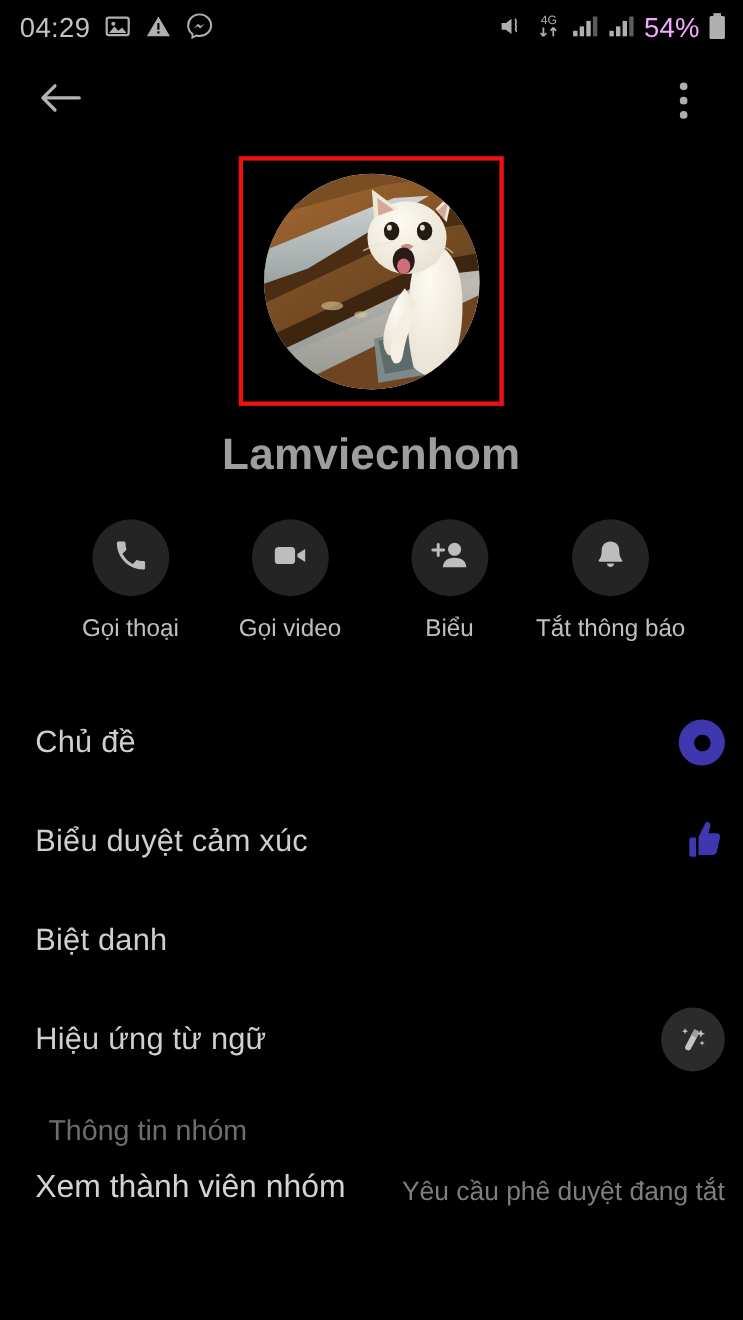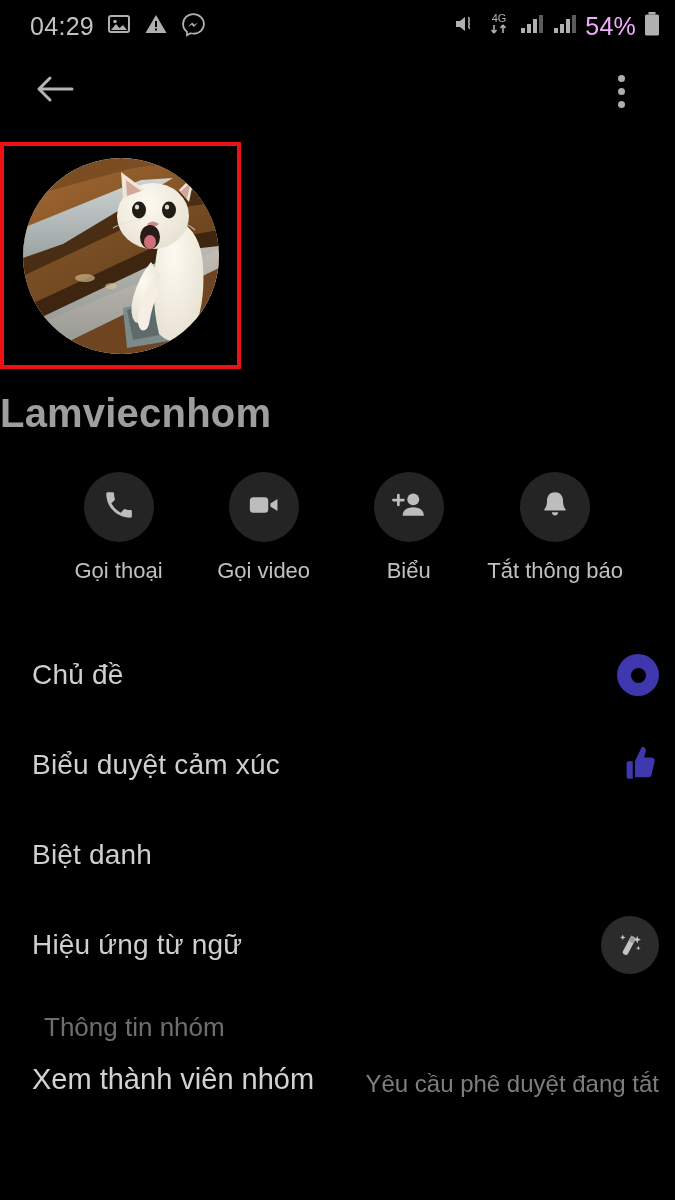--- a/index.html
+++ b/index.html
@@ -22,21 +22,21 @@
     position: relative;
     overflow: hidden;
   }
 
   
   .status-bar {
     height: 52px;
     display: flex;
     align-items: center;
     justify-content: space-between;
-    padding: 0 14px 0 30px;
+    padding: 0 14px 0 18px;
     box-sizing: border-box;
   }
   .status-left {
     display: flex;
     align-items: center;
     gap: 13px;
   }
   .status-right {
     display: flex;
     align-items: center;
@@ -83,21 +83,21 @@
     height: 7px;
     border-radius: 50%;
     background: #aeaeae;
     display: block;
   }
 
   
   .profile {
     display: flex;
     flex-direction: column;
-    align-items: flex-start;
+    align-items: center;
     margin-top: 12px;
   }
   .avatar-highlight {
     width: 241px;
     height: 227px;
     border: 4px solid #ee1111;
     box-sizing: border-box;
     display: flex;
     align-items: center;
     justify-content: center;

